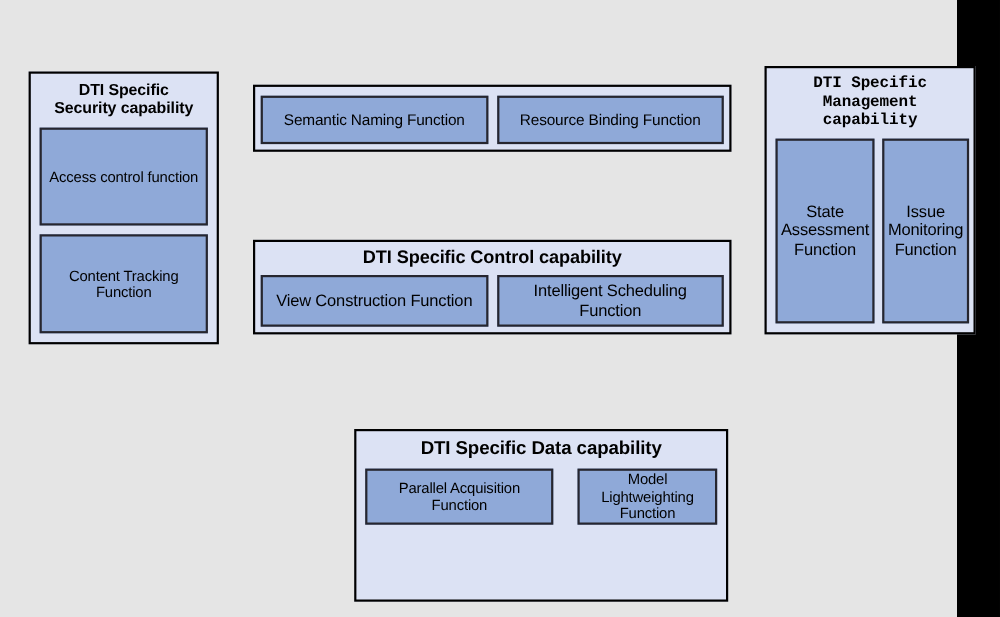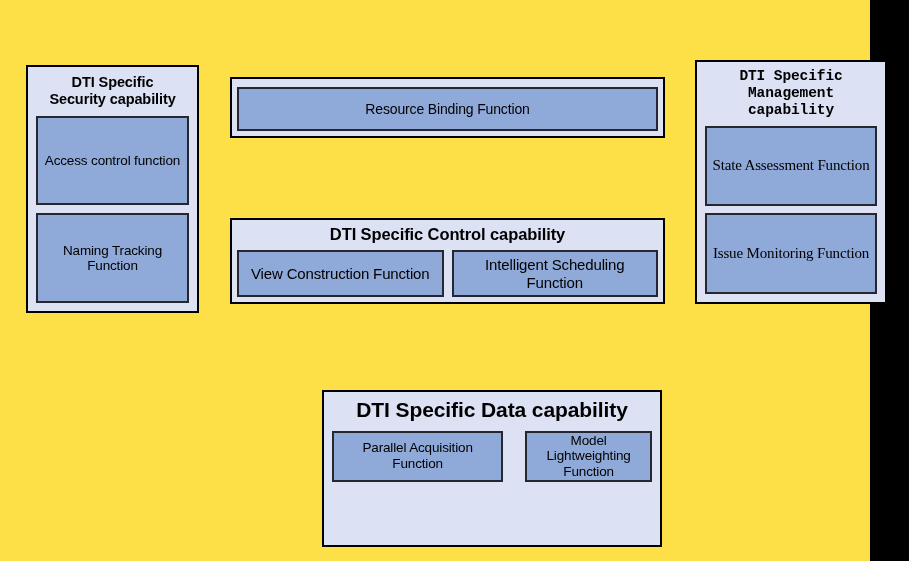--- a/index.html
+++ b/index.html
@@ -14,21 +14,21 @@
     overflow: hidden;
     font-family: "Liberation Sans", sans-serif;
     -webkit-font-smoothing: antialiased;
   }
 
   .canvas {
     position: absolute;
     left: 0; top: 0;
     width: 870px;
     height: 561px;
-    background: #fde047;
+    background: #e5e5e5;
   }
 
   
   .panel {
     position: absolute;
     background: #dce2f4;
     border: 2px solid #000000;
     box-sizing: border-box;
     display: flex;
     flex-direction: column;
@@ -106,34 +106,33 @@
   
   #panel-management {
     left: 695px; top: 60px;
     width: 192px; height: 244px;
     padding: 6px 8px 8px 8px;
   }
   #panel-management .panel-title { font-size: 14.5px; font-family: Liberation Mono, monospace; }
   #panel-management .fn-stack {
     margin-top: 7px;
     display: flex;
-    flex-direction: column;
+    flex-direction: row;
     gap: 7px;
     flex: 1;
-    font-family: Liberation Serif, serif;
   }
   #panel-management .fn { font-size: 15px; flex: 1; padding: 0 3px; }
 
   
   #panel-data {
     left: 322px; top: 390px;
     width: 340px; height: 157px;
     padding: 6px 8px 8px 8px;
   }
-  #panel-data .panel-title { font-size: 21px; }
+  #panel-data .panel-title { font-size: 17px; }
   #panel-data .fn-grid {
     margin-top: 8px;
     flex: 1;
     display: grid;
     grid-template-columns: 1fr 0.74fr;
     grid-template-rows: 1fr 1fr;
     gap: 8px 22px;
   }
   #panel-data .fn { font-size: 13.5px; padding: 0 3px; }
 </style>
@@ -142,26 +141,27 @@
 
 <div class="canvas">
 
   <div class="panel" id="panel-security">
     <div class="panel-title">
       <span>DTI Specific</span><br>
       <span>Security capability</span>
     </div>
     <div class="fn-stack">
       <div class="fn">Access control function</div>
-      <div class="fn">Naming Tracking Function</div>
+      <div class="fn">Content Tracking Function</div>
     </div>
   </div>
 
   <div class="panel" id="panel-naming">
     <div class="fn-row">
+      <div class="fn">Semantic Naming Function</div>
       <div class="fn">Resource Binding Function</div>
     </div>
   </div>
 
   <div class="panel" id="panel-control">
     <div class="panel-title">DTI Specific Control capability</div>
     <div class="fn-row">
       <div class="fn">View Construction Function</div>
       <div class="fn">Intelligent Scheduling Function</div>
     </div>

